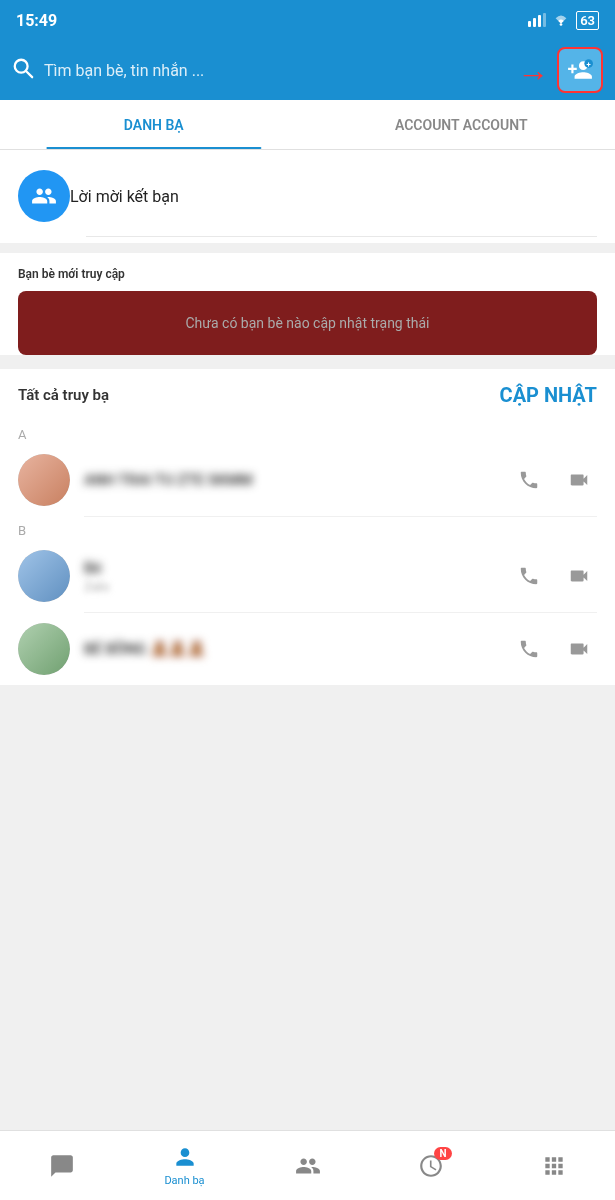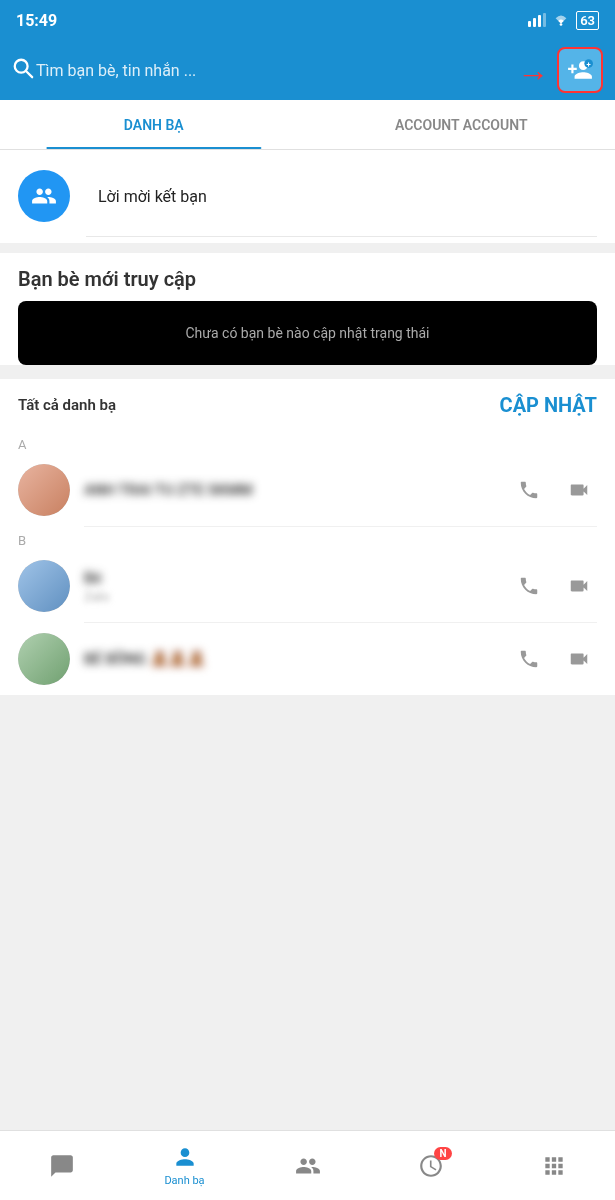--- a/index.html
+++ b/index.html
@@ -31,21 +31,21 @@
       border: 1.5px solid white; border-radius: 2px; padding: 1px 3px;
     }
 
     
     .search-bar {
       height: 60px;
       background: #1a8fd1;
       display: flex;
       align-items: center;
       padding: 0 12px;
-      gap: 2px;
+      gap: 10px;
     }
     .search-icon-wrap {
       color: white;
       font-size: 20px;
     }
     .search-input-fake {
       flex: 1;
       color: rgba(255,255,255,0.85);
       font-size: 16px;
     }
@@ -104,21 +104,21 @@
     
     .quick-items {
       background: white;
       padding: 6px 0;
       margin-bottom: 10px;
     }
     .quick-item {
       display: flex;
       align-items: center;
       padding: 14px 18px;
-      gap: 28px;
+      gap: 0;
       cursor: pointer;
     }
     .quick-item-icon {
       width: 52px;
       height: 52px;
       border-radius: 50%;
       display: flex;
       align-items: center;
       justify-content: center;
       font-size: 22px;
@@ -134,27 +134,27 @@
     }
     .divider { height: 1px; background: #e8e8e8; margin: 0 18px 0 86px; }
 
     
     .section {
       background: white;
       margin-bottom: 10px;
     }
     .section-header {
       padding: 14px 18px 10px;
-      font-size: 20px;
+      font-size: 12px;
       font-weight: 600;
       color: #333;
     }
     .empty-box {
       margin: 0 18px 14px;
-      background: #000000;
+      background: #7f1d1d;
       border-radius: 8px;
       padding: 24px;
       text-align: center;
       color: #aaa;
       font-size: 14px;
     }
 
     
     .contacts-section {
       background: white;
@@ -347,21 +347,21 @@
 
   <div class="section">
     <div class="section-header">Bạn bè mới truy cập</div>
     <div class="empty-box">
       <span>Chưa có bạn bè nào cập nhật trạng thái</span>
     </div>
   </div>
 
   <div class="contacts-section">
     <div class="contacts-header">
-      <span class="contacts-title">Tất cả danh bạ</span>
+      <span class="contacts-title">Tất cả truy bạ</span>
       <span class="update-btn">CẬP NHẬT</span>
     </div>
 
     <div class="alpha-label">A</div>
     <div class="contact-item">
       <div class="contact-avatar">
         <div class="avatar-img avatar-a"></div>
       </div>
       <div class="contact-info">
         <div class="contact-name">ANH TRAI TU ZTE SKMM</div>

